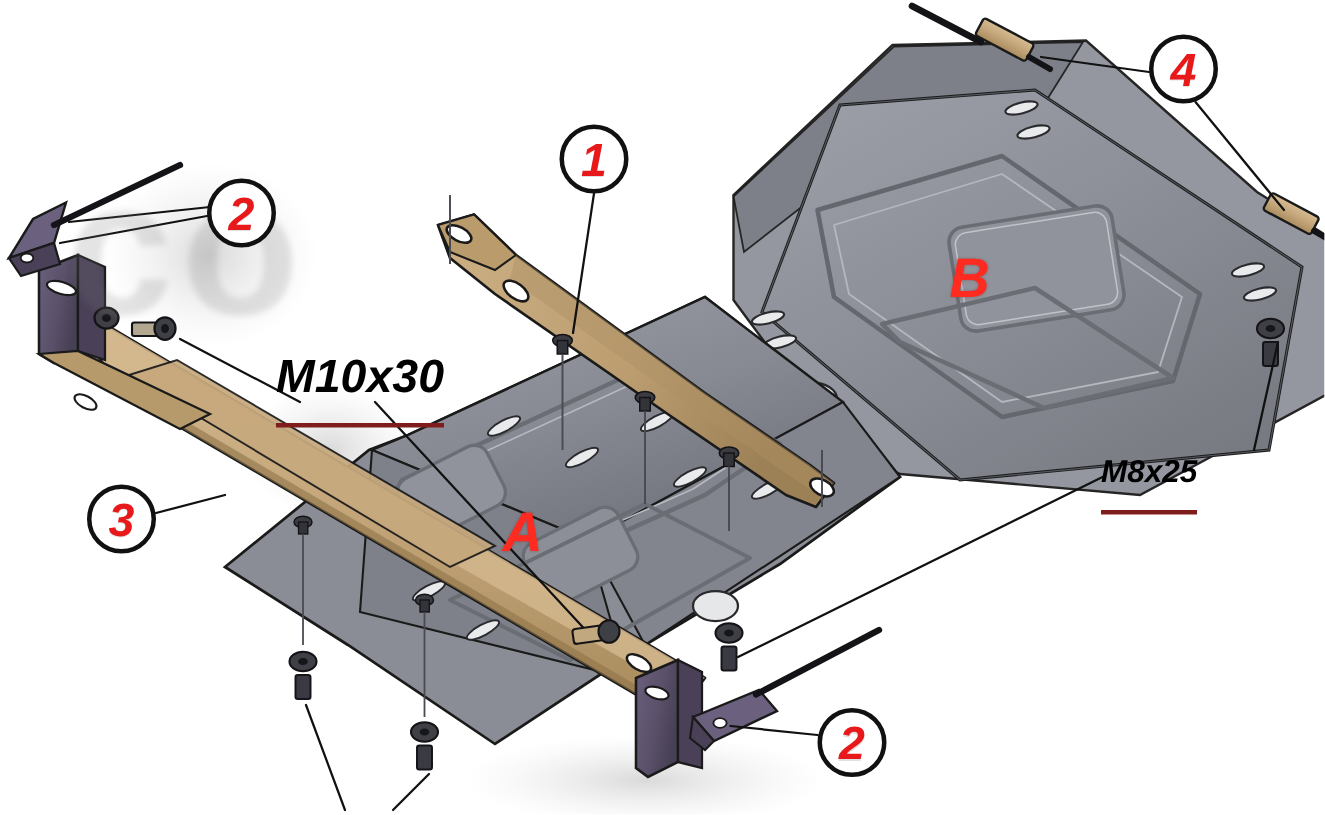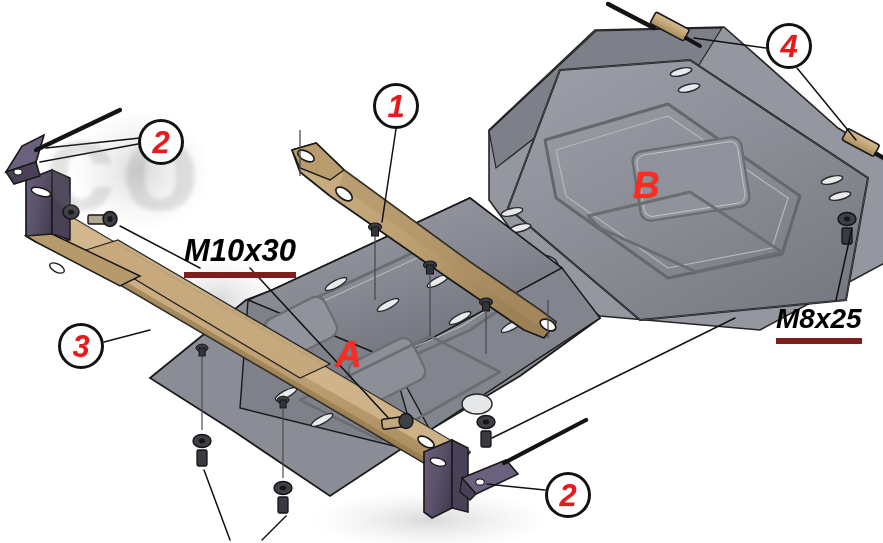--- a/index.html
+++ b/index.html
@@ -43,26 +43,26 @@
     z-index: 40;
   }
   
   .sizelabel {
     position: absolute;
     font-family: "Liberation Sans", sans-serif;
     font-weight: bold;
     font-style: italic;
     color: #000000;
     white-space: nowrap;
-    border-bottom: 6px solid #7f1d1d;
-    padding-bottom: 3px;
+    border-bottom: 3px solid #7f1d1d;
+    padding-bottom: 13px;
     z-index: 40;
   }
   #label-m10x30 { left: 184px; top: 233px; font-size: 31px; }
-  #label-m8x25  { left: 734px; top: 303px; font-size: 28px; margin-left: 42px; }
+  #label-m8x25  { left: 734px; top: 303px; font-size: 21px; }
   
   .plateletter {
     position: absolute;
     font-family: "Liberation Sans", sans-serif;
     font-weight: bold;
     font-style: italic;
     font-size: 37px;
     line-height: 1;
     color: #ff2a20;
     z-index: 35;

